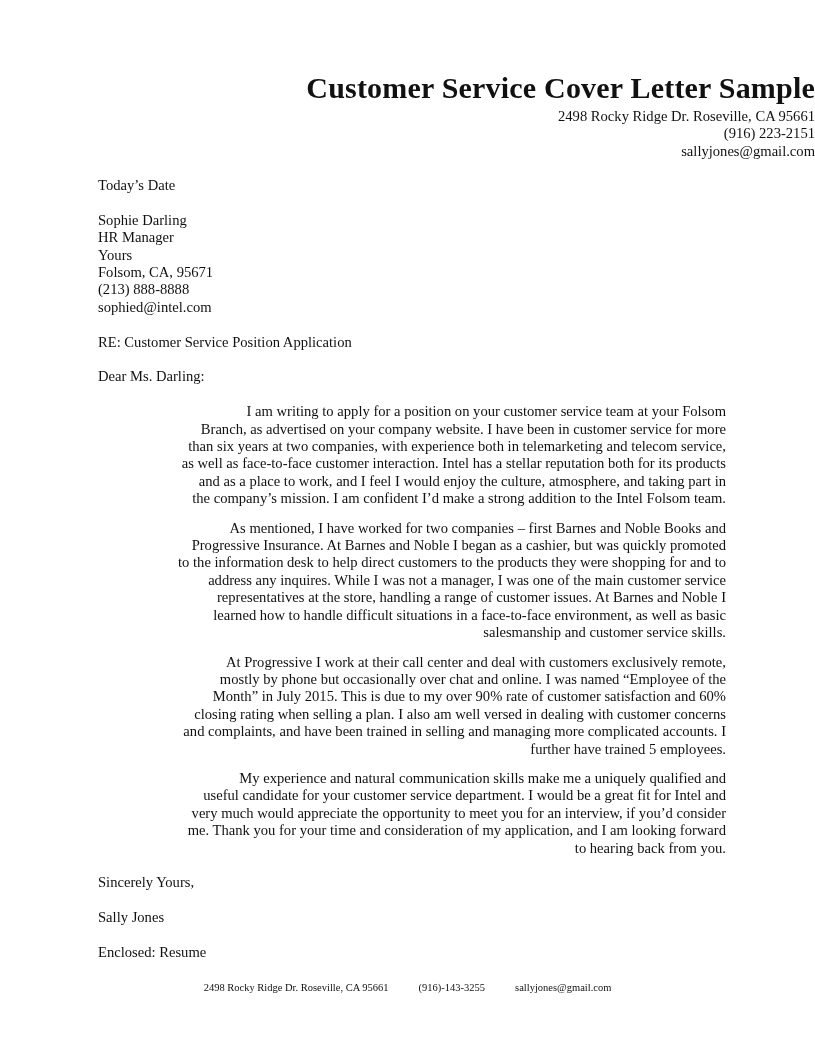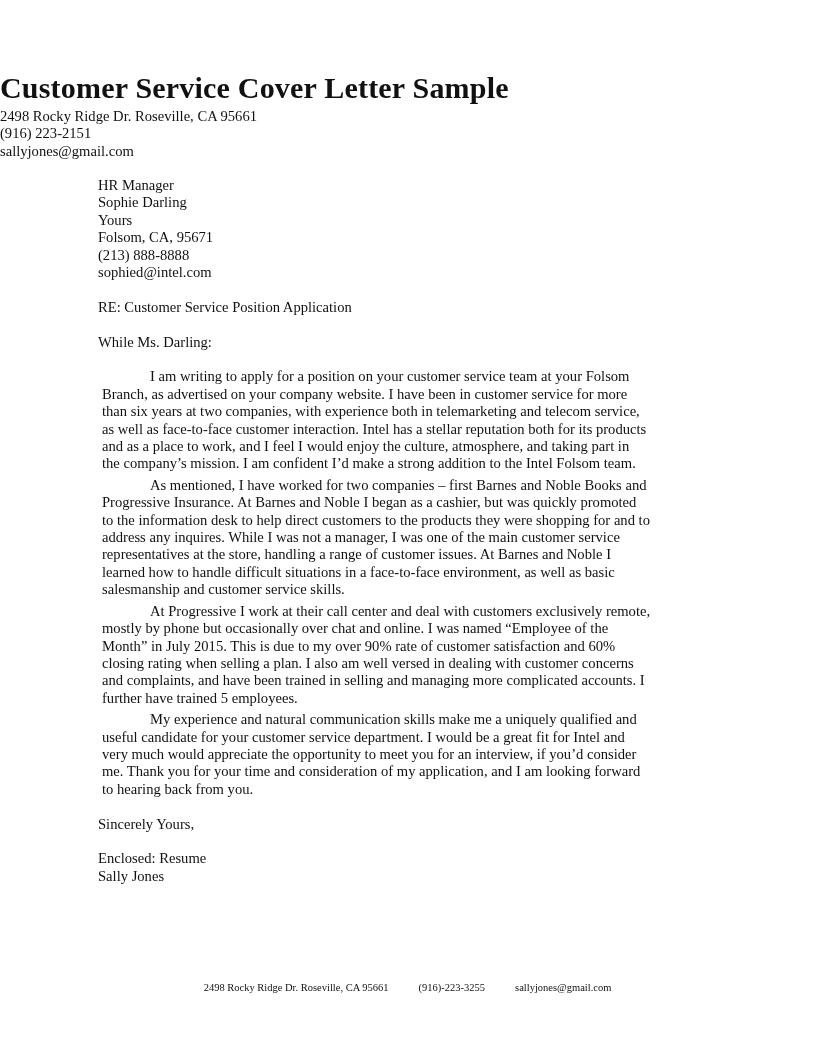--- a/index.html
+++ b/index.html
@@ -16,21 +16,21 @@
     font-family: "Liberation Serif", "DejaVu Serif", serif;
     font-size: 14.6px;
     line-height: 17.4px;
     overflow: hidden;
   }
   .letter-header {
     position: absolute;
     top: 72px;
     left: 0;
     width: 815px;
-    text-align: left;
+    text-align: right;
   }
   .letter-title {
     margin: 0 0 4px 0;
     font-size: 30px;
     line-height: 32px;
     font-weight: bold;
     letter-spacing: 0.2px;
   }
   .contact-line {
     margin: 0;
@@ -48,23 +48,24 @@
   .gap-after {
     margin-bottom: 17.4px;
   }
   .recipient-block {
     margin-bottom: 17.4px;
   }
   .paragraphs {
     margin-bottom: 17.4px;
   }
   .para {
-    margin: 4px;
+    margin: 12px;
     text-indent: 48px;
     white-space: pre-line;
+    text-align: right;
   }
   .letter-footer {
     position: absolute;
     top: 981px;
     left: 0;
     width: 815px;
     display: flex;
     justify-content: center;
     gap: 30px;
     font-size: 10.5px;
@@ -78,33 +79,34 @@
 
   <header class="letter-header">
     <h1 class="letter-title">Customer Service Cover Letter Sample</h1>
     <p class="contact-line">2498 Rocky Ridge Dr. Roseville, CA 95661</p>
     <p class="contact-line">(916) 223-2151</p>
     <p class="contact-line">sallyjones@gmail.com</p>
   </header>
 
   <main class="letter-body">
 
+    <p class="line gap-after">Today’s Date</p>
 
     <div class="recipient-block">
+      <p class="line">Sophie Darling</p>
       <p class="line">HR Manager</p>
-      <p class="line">Sophie Darling</p>
       <p class="line">Yours</p>
       <p class="line">Folsom, CA, 95671</p>
       <p class="line">(213) 888-8888</p>
       <p class="line">sophied@intel.com</p>
     </div>
 
     <p class="line gap-after">RE: Customer Service Position Application</p>
 
-    <p class="line gap-after">While Ms. Darling:</p>
+    <p class="line gap-after">Dear Ms. Darling:</p>
 
     <div class="paragraphs">
       <p class="para">I am writing to apply for a position on your customer service team at your Folsom
 Branch, as advertised on your company website. I have been in customer service for more
 than six years at two companies, with experience both in telemarketing and telecom service,
 as well as face-to-face customer interaction. Intel has a stellar reputation both for its products
 and as a place to work, and I feel I would enjoy the culture, atmosphere, and taking part in
 the company’s mission. I am confident I’d make a strong addition to the Intel Folsom team.</p>
       <p class="para">As mentioned, I have worked for two companies – first Barnes and Noble Books and
 Progressive Insurance. At Barnes and Noble I began as a cashier, but was quickly promoted
@@ -121,25 +123,25 @@
 further have trained 5 employees.</p>
       <p class="para">My experience and natural communication skills make me a uniquely qualified and
 useful candidate for your customer service department. I would be a great fit for Intel and
 very much would appreciate the opportunity to meet you for an interview, if you’d consider
 me. Thank you for your time and consideration of my application, and I am looking forward
 to hearing back from you.</p>
     </div>
 
     <p class="line gap-after">Sincerely Yours,</p>
 
+    <p class="line gap-after">Sally Jones</p>
+
     <p class="line">Enclosed: Resume</p>
-
-    <p class="line gap-after">Sally Jones</p>
 
   </main>
 
   <footer class="letter-footer">
     <span>2498 Rocky Ridge Dr. Roseville, CA 95661</span>
-    <span>(916)-223-3255</span>
+    <span>(916)-143-3255</span>
     <span>sallyjones@gmail.com</span>
   </footer>
 
 </div>
 
 </body></html>

